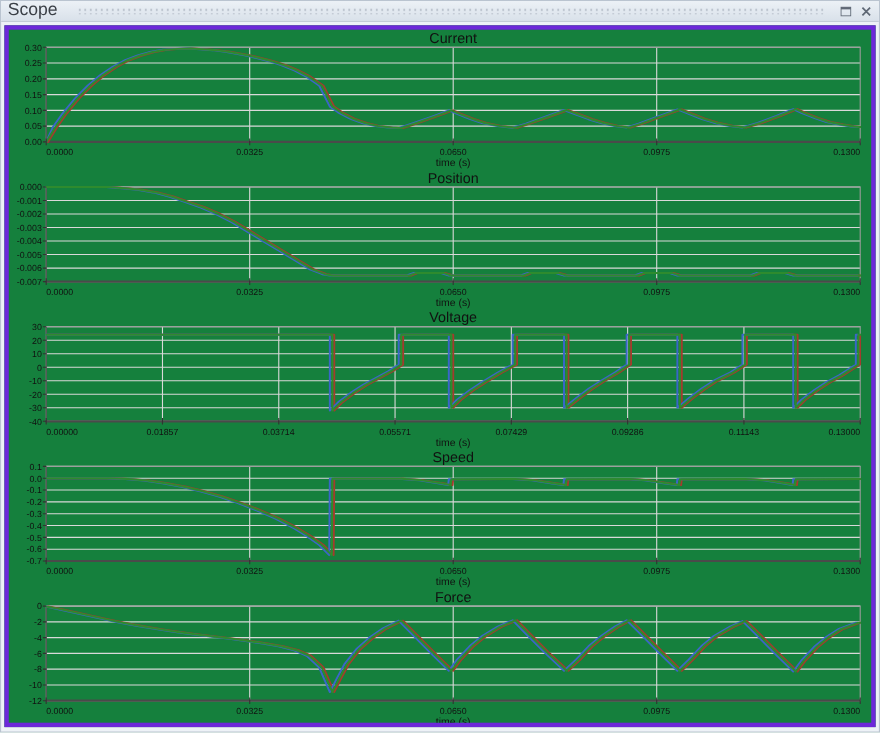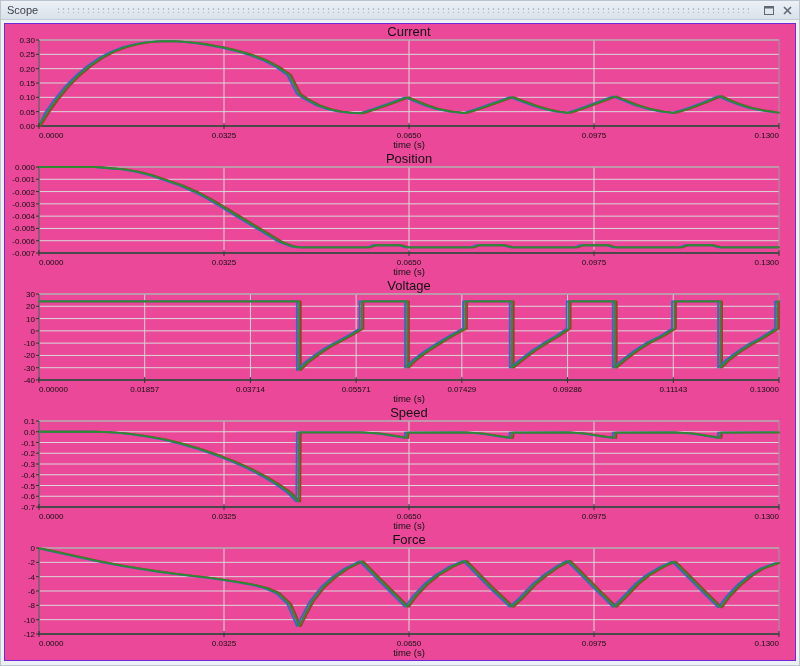--- a/index.html
+++ b/index.html
@@ -6,31 +6,31 @@
   .window{
     width:800px;height:666px;box-sizing:border-box;
     background:#eef2f7;border:1px solid #bac4d0;
     display:flex;flex-direction:column;overflow:hidden;
   }
   .titlebar{
     height:18px;flex:0 0 18px;display:flex;align-items:center;
     background:linear-gradient(#ecf1f6,#d9e1ea);
     padding:0 6px;border-bottom:1px solid #c3ccd6;
   }
-  .titlebar .title{font-size:11px;color:#3a3f46;margin-right:10px;white-space:nowrap;}
+  .titlebar .title{font-size:16px;color:#3a3f46;margin-right:10px;white-space:nowrap;}
   .titlebar .drag{
     flex:1;height:6px;margin:0 8px;
     background-image:radial-gradient(#b3bbc6 1px,transparent 1.2px);
     background-size:5px 4px;background-position:0 0;
   }
   .titlebar .btns{display:flex;align-items:center;gap:6px;margin-left:6px;}
   .titlebar .btn{width:12px;height:12px;display:flex;align-items:center;justify-content:center;cursor:default;}
   .content{
-    flex:1;margin:3px 3px 4px 3px;background:#ec4899;
-    border:1px solid #6d28d9;overflow:hidden;
+    flex:1;margin:3px 3px 4px 3px;background:#15803d;
+    border:4px solid #6d28d9;overflow:hidden;
   }
   .chart-block{display:block;}
   svg text{font-family:"Liberation Sans",sans-serif;}
 </style>
 </head>
 <body>
 
 <div class="window">
   <div class="titlebar">
     <span class="title">Scope</span>

